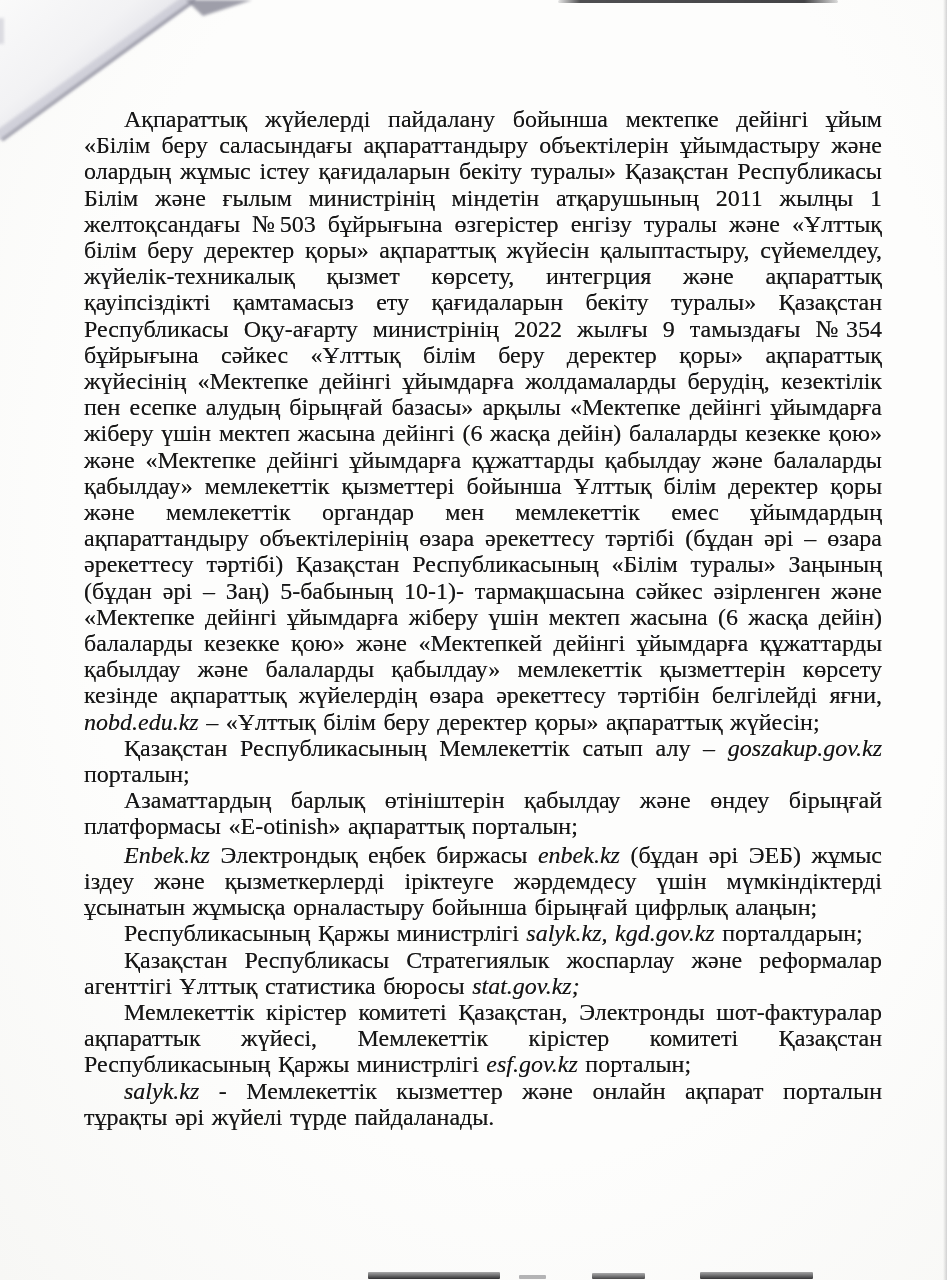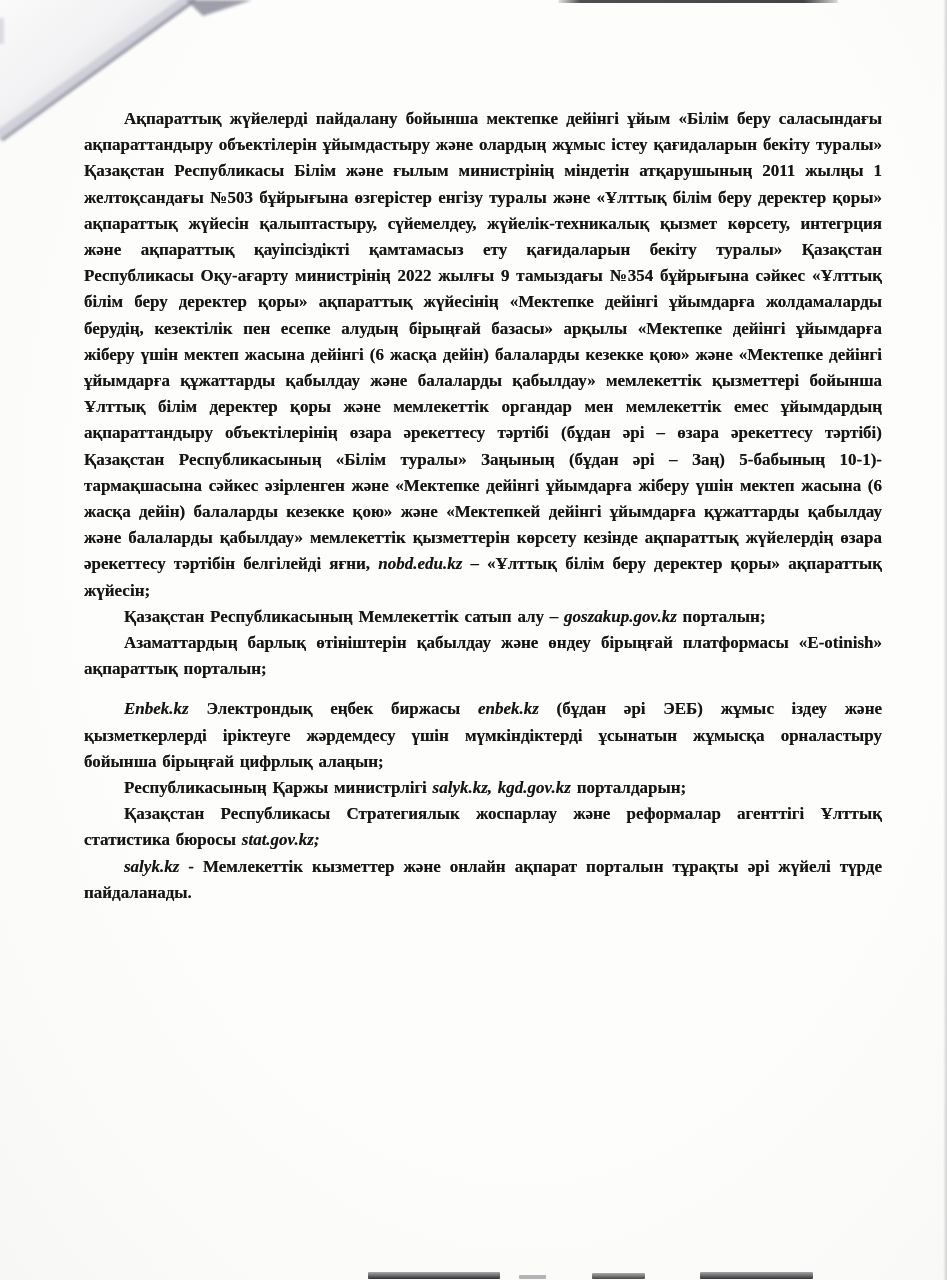--- a/index.html
+++ b/index.html
@@ -29,29 +29,28 @@
     border-radius: 2px;
     filter: blur(0.4px);
   }
   
   .fold { position: absolute; top: 0; left: 0; width: 262px; height: 172px; }
   
   .text-block {
     position: absolute;
     left: 84px; top: 106px; width: 798px;
     color: #161616;
-    font-size: 17px;
+    font-size: 24px;
     line-height: 26.2px;
     text-align: justify;
     word-spacing: 1.5px;
     text-shadow: 0 0 0.45px rgba(10,10,10,0.6);
-    font-weight: bold;
   }
   .para { margin: 0; text-indent: 40px; }
-  .para.gap-before { margin-top: 14px; }
+  .para.gap-before { margin-top: 2px; }
   .run.it { font-style: italic; }
   
   .scan-mark {
     position: absolute;
     filter: blur(0.6px);
     border-radius: 1px;
   }
   .mark-a { left: 368px; top: 1272px; width: 132px; height: 7px;
     background: linear-gradient(to bottom, rgba(70,70,72,0.45), rgba(25,25,27,0.9)); }
   .mark-b { left: 519px; top: 1275px; width: 27px; height: 4px;
@@ -92,20 +91,21 @@
 
   <div class="top-scan-line"></div>
 
   <div class="text-block">
       <p class="para"><span class="run">Ақпараттық жүйелерді пайдалану бойынша мектепке дейінгі ұйым «Білім беру саласындағы ақпараттандыру объектілерін ұйымдастыру және олардың жұмыс істеу қағидаларын бекіту туралы» Қазақстан Республикасы Білім және ғылым министрінің міндетін атқарушының 2011 жылңы 1 желтоқсандағы №503 бұйрығына өзгерістер енгізу туралы және «Ұлттық білім беру деректер қоры» ақпараттық жүйесін қалыптастыру, сүйемелдеу, жүйелік-техникалық қызмет көрсету, интегрция және ақпараттық қауіпсіздікті қамтамасыз ету қағидаларын бекіту туралы» Қазақстан Республикасы Оқу-ағарту министрінің 2022 жылғы 9 тамыздағы №354 бұйрығына сәйкес «Ұлттық білім беру деректер қоры» ақпараттық жүйесінің «Мектепке дейінгі ұйымдарға жолдамаларды берудің, кезектілік пен есепке алудың бірыңғай базасы» арқылы «Мектепке дейінгі ұйымдарға жіберу үшін мектеп жасына дейінгі (6 жасқа дейін) балаларды кезекке қою» және «Мектепке дейінгі ұйымдарға құжаттарды қабылдау және балаларды қабылдау» мемлекеттік қызметтері бойынша Ұлттық білім деректер қоры және мемлекеттік органдар мен мемлекеттік емес ұйымдардың ақпараттандыру объектілерінің өзара әрекеттесу тәртібі (бұдан әрі – өзара әрекеттесу тәртібі) Қазақстан Республикасының «Білім туралы» Заңының (бұдан әрі – Заң) 5-бабының 10-1)- тармақшасына сәйкес әзірленген және «Мектепке дейінгі ұйымдарға жіберу үшін мектеп жасына (6 жасқа дейін) балаларды кезекке қою» және «Мектепкей дейінгі ұйымдарға құжаттарды қабылдау және балаларды қабылдау» мемлекеттік қызметтерін көрсету кезінде ақпараттық жүйелердің өзара әрекеттесу тәртібін белгілейді яғни, </span><span class="run it">nobd.edu.kz</span><span class="run"> – «Ұлттық білім беру деректер қоры» ақпараттық жүйесін;</span></p>
       <p class="para"><span class="run">Қазақстан Республикасының Мемлекеттік сатып алу – </span><span class="run it">goszakup.gov.kz</span><span class="run"> порталын;</span></p>
       <p class="para"><span class="run">Азаматтардың барлық өтініштерін қабылдау және өндеу бірыңғай платформасы «E-otinish» ақпараттық порталын;</span></p>
       <p class="para gap-before"><span class="run it">Enbek.kz</span><span class="run"> Электрондық еңбек биржасы </span><span class="run it">enbek.kz</span><span class="run"> (бұдан әрі ЭЕБ) жұмыс іздеу және қызметкерлерді іріктеуге жәрдемдесу үшін мүмкіндіктерді ұсынатын жұмысқа орналастыру бойынша бірыңғай цифрлық алаңын;</span></p>
       <p class="para"><span class="run">Республикасының Қаржы министрлігі </span><span class="run it">salyk.kz, kgd.gov.kz</span><span class="run"> порталдарын;</span></p>
       <p class="para"><span class="run">Қазақстан Республикасы Стратегиялык жоспарлау және реформалар агенттігі Ұлттық статистика бюросы </span><span class="run it">stat.gov.kz;</span></p>
+      <p class="para"><span class="run">Мемлекеттік кірістер комитеті Қазақстан, Электронды шот-фактуралар ақпараттык жүйесі, Мемлекеттік кірістер комитеті Қазақстан Республикасының Қаржы министрлігі </span><span class="run it">esf.gov.kz</span><span class="run"> порталын;</span></p>
       <p class="para"><span class="run it">salyk.kz</span><span class="run"> - Мемлекеттік кызметтер және онлайн ақпарат порталын тұрақты әрі жүйелі түрде пайдаланады.</span></p>
     </div>
 
   <div class="scan-mark mark-a"></div>
   <div class="scan-mark mark-b"></div>
   <div class="scan-mark mark-c"></div>
   <div class="scan-mark mark-d"></div>
 
   <div class="edge-right"></div>
 </div>

